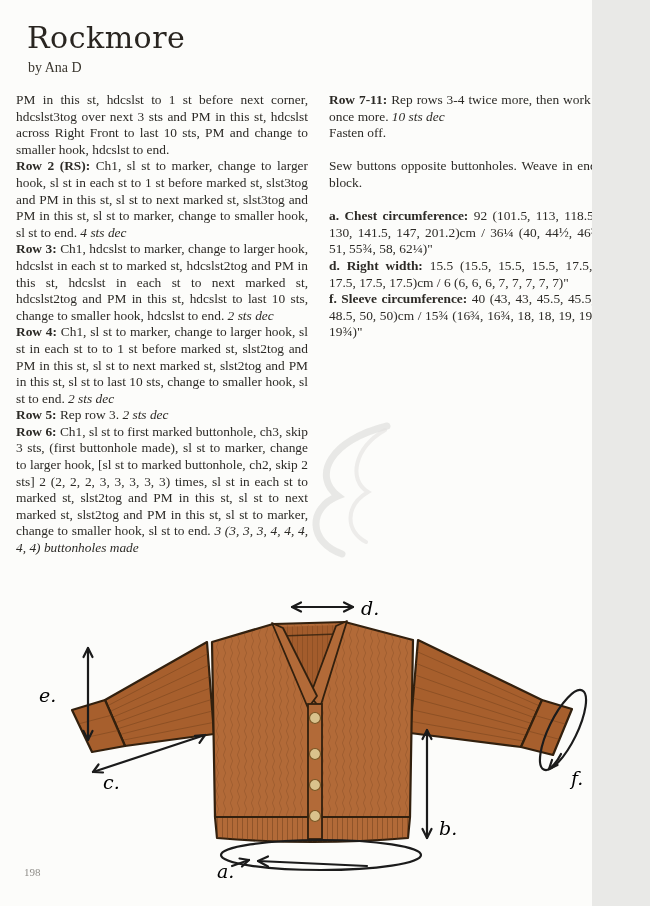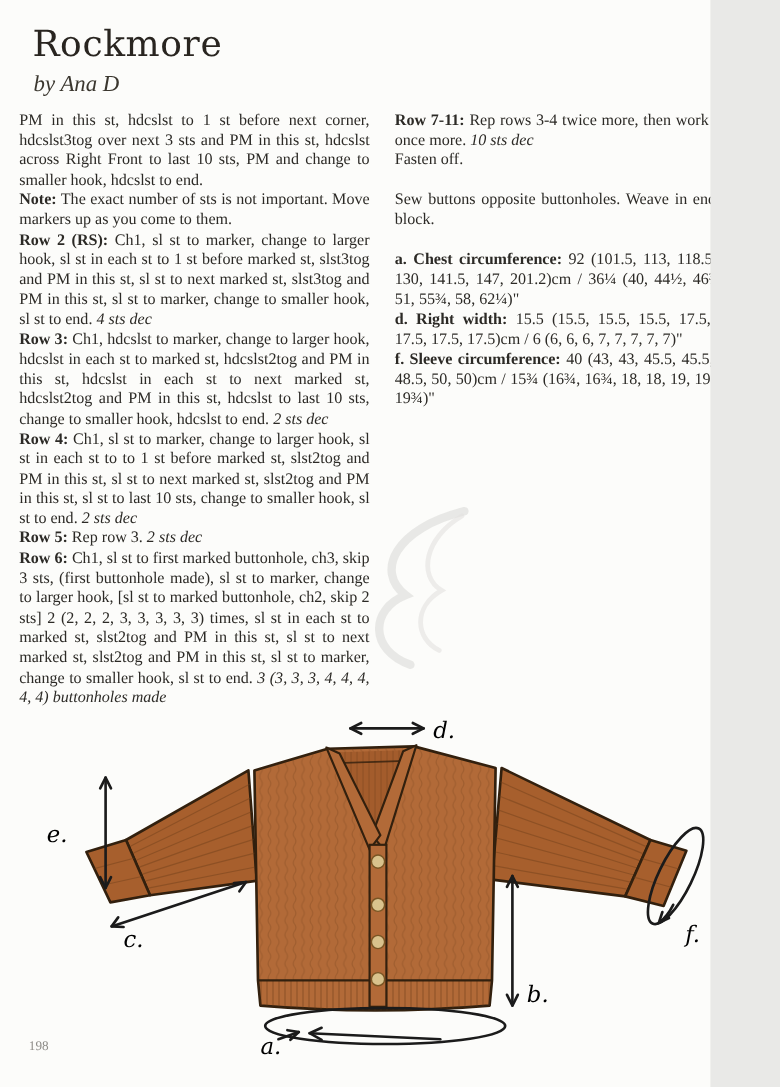--- a/index.html
+++ b/index.html
@@ -8,21 +8,21 @@
     position:relative;width:592px;height:906px;background:#fcfcfa;overflow:hidden;
     font-family:"Liberation Serif", serif;color:#2c2a26;
   }
   .title{
     position:absolute;left:27px;top:20px;margin:0;
     font-family:"DejaVu Serif", serif;font-weight:400;
     font-size:30px;letter-spacing:0.5px;color:#292520;
   }
   .byline{
     position:absolute;left:28px;top:60px;
-    font-style:italic;font-size:19px;color:#3b372f;
+    font-size:14px;color:#3b372f;
   }
   .col{
     position:absolute;top:92px;font-size:13.4px;line-height:16.6px;
     text-align:justify;z-index:2;
   }
   .col-left{left:16px;width:292px;}
   .col-right{left:329px;width:297px;}
   .para{margin:0;}
   .para.gap{margin-top:16.6px;}
   .b{font-weight:bold;}
@@ -47,21 +47,20 @@
 
   <svg class="flourish" width="112" height="150" viewBox="0 0 112 150">
     <g fill="none" stroke-linecap="round" stroke="#e2e1df">
       <path d="M95,6 C38,20 20,56 46,76 C16,88 16,122 50,134" stroke-width="7" opacity="0.75"></path>
       <path d="M93,10 C62,28 56,60 76,72 C52,86 54,112 74,122" stroke-width="4" opacity="0.6"></path>
     </g>
   </svg>
 
   <div class="col col-left">
       <p class="para"><span>PM in this st, hdcslst to 1 st before next corner, hdcslst3tog over next 3 sts and PM in this st, hdcslst across Right Front to last 10 sts, PM and change to smaller hook, hdcslst to end.</span></p>
-      <p class="para"><span class="b">Note:</span><span> The exact number of sts is not important. Move markers up as you come to them.</span></p>
       <p class="para"><span class="b">Row 2 (RS):</span><span> Ch1, sl st to marker, change to larger hook, sl st in each st to 1 st before marked st, slst3tog and PM in this st, sl st to next marked st, slst3tog and PM in this st, sl st to marker, change to smaller hook, sl st to end. </span><span class="i">4 sts dec</span></p>
       <p class="para"><span class="b">Row 3:</span><span> Ch1, hdcslst to marker, change to larger hook, hdcslst in each st to marked st, hdcslst2tog and PM in this st, hdcslst in each st to next marked st, hdcslst2tog and PM in this st, hdcslst to last 10 sts, change to smaller hook, hdcslst to end. </span><span class="i">2 sts dec</span></p>
       <p class="para"><span class="b">Row 4:</span><span> Ch1, sl st to marker, change to larger hook, sl st in each st to to 1 st before marked st, slst2tog and PM in this st, sl st to next marked st, slst2tog and PM in this st, sl st to last 10 sts, change to smaller hook, sl st to end. </span><span class="i">2 sts dec</span></p>
       <p class="para"><span class="b">Row 5:</span><span> Rep row 3. </span><span class="i">2 sts dec</span></p>
       <p class="para"><span class="b">Row 6:</span><span> Ch1, sl st to first marked buttonhole, ch3, skip 3 sts, (first buttonhole made), sl st to marker, change to larger hook, [sl st to marked buttonhole, ch2, skip 2 sts] 2 (2, 2, 2, 3, 3, 3, 3, 3) times, sl st in each st to marked st, slst2tog and PM in this st, sl st to next marked st, slst2tog and PM in this st, sl st to marker, change to smaller hook, sl st to end. </span><span class="i">3 (3, 3, 3, 4, 4, 4, 4, 4) buttonholes made</span></p>
     </div>
   <div class="col col-right">
       <p class="para"><span class="b">Row 7-11:</span><span> Rep rows 3-4 twice more, then work row 3 once more. </span><span class="i">10 sts dec</span></p>
       <p class="para"><span>Fasten off.</span></p>
       <p class="para gap"><span>Sew buttons opposite buttonholes. Weave in ends and block.</span></p>

